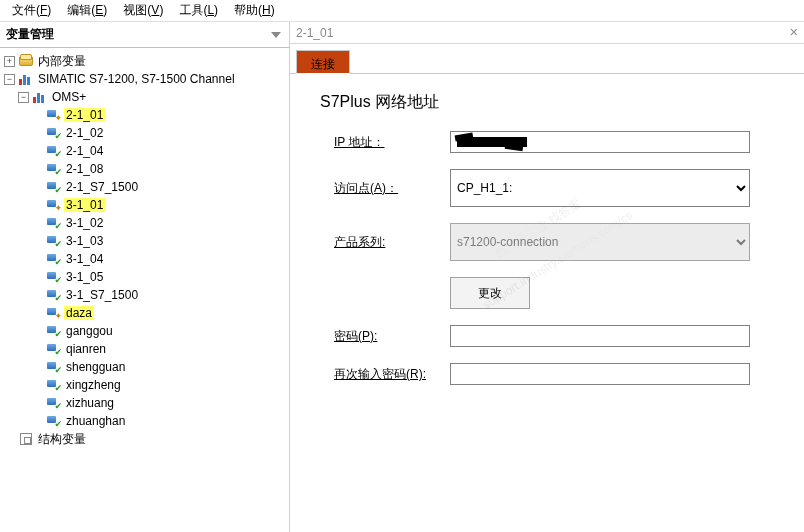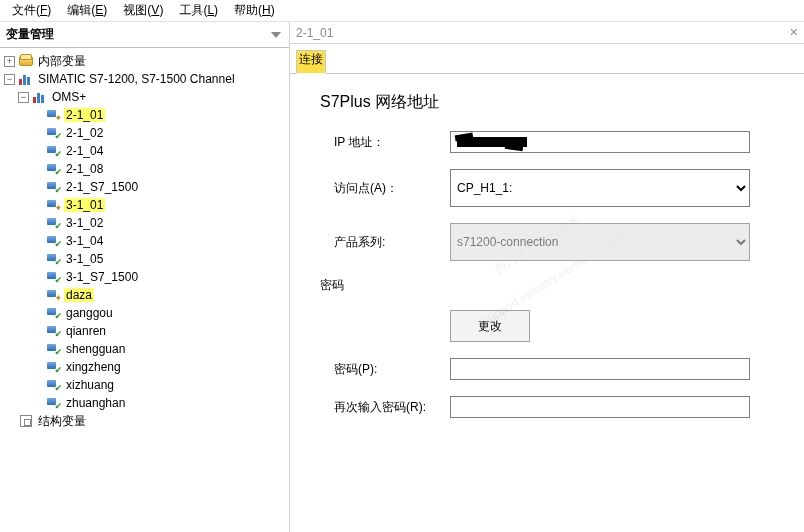--- a/index.html
+++ b/index.html
@@ -30,25 +30,25 @@
 .ico-conn{width:14px;height:12px;position:relative;}
 .ico-conn:before{content:"";position:absolute;left:0;top:1px;width:9px;height:7px;background:linear-gradient(#6fa8e6,#2d6fb8);border-radius:1px;}
 .ico-conn:after{content:"✔";position:absolute;right:-1px;bottom:-2px;font-size:9px;color:#2a9a2a;}
 .ico-conn.warn:after{content:"✦";color:#d08000;}
 .ico-struct{width:12px;height:12px;border:1px solid #888;position:relative;}
 .ico-struct:before{content:"";position:absolute;top:3px;left:3px;width:5px;height:5px;border:1px solid #888;}
 .right{flex:1;display:flex;flex-direction:column;background:#fff;}
 .titlebar{height:22px;display:flex;align-items:center;border-bottom:1px solid #d8d8d8;color:#888;padding:0 6px;position:relative;}
 .close-x{position:absolute;right:6px;top:2px;font-size:14px;color:#888;cursor:pointer;}
 .tabrow{padding:6px 6px 0 6px;border-bottom:1px solid #c8c8c8;}
-.tab{display:inline-flex;align-items:flex-start;height:24px;padding:0 2px;background:#fde047;border:1px solid #c8c8c8;border-bottom:1px solid #fff;margin-bottom:-1px;border-radius:0;}
+.tab{display:inline-flex;align-items:flex-end;height:24px;padding:0 14px;background:#c2410c;border:1px solid #c8c8c8;border-bottom:1px solid #fff;margin-bottom:-1px;border-radius:0;}
 .form{padding:18px 30px 10px 30px;position:relative;}
 .section-title{font-size:16px;margin-bottom:18px;padding-left:0;}
 .row{display:flex;align-items:center;margin-bottom:16px;}
-.lbl{width:130px;padding-left:14px;}
+.lbl{width:130px;padding-left:14px;text-decoration:underline;}
 .ctl{flex:1;max-width:300px;}
 .ctl input[type=text],.ctl input[type=password]{width:100%;height:22px;border:1px solid #808080;padding:0 4px;background:#fff;}
 .ctl select{width:100%;height:38px;border:1px solid #808080;background:#fff;padding:0 2px;}
 .ctl.ro select{background:#e5e5e5;color:#444;}
 .btn{height:32px;width:80px;border:1px solid #a0a0a0;background:#f3f3f3;cursor:pointer;}
 .redacted{background:#000;height:10px;width:70px;display:inline-block;position:relative;}
 .redacted:before,.redacted:after{content:"";position:absolute;background:#000;height:6px;width:18px;}
 .redacted:before{left:-2px;top:-3px;transform:rotate(-10deg);}
 .redacted:after{right:4px;bottom:-3px;transform:rotate(8deg);}
 .watermark{position:absolute;left:50%;top:50%;transform:translate(-50%,-50%) rotate(-32deg);color:rgba(0,0,0,0.07);font-size:22px;line-height:34px;text-align:center;pointer-events:none;white-space:nowrap;}
@@ -155,20 +155,27 @@
             <span class="tree-icon">
               <span class="ico-conn"></span>
             </span>
             <span class="label">3-1_02</span>
           </div>
           <div class="node">
             <span class="ind" style="width:42px"></span>
             <span class="tree-icon">
               <span class="ico-conn"></span>
             </span>
+            <span class="label">3-1_03</span>
+          </div>
+          <div class="node">
+            <span class="ind" style="width:42px"></span>
+            <span class="tree-icon">
+              <span class="ico-conn"></span>
+            </span>
             <span class="label">3-1_04</span>
           </div>
           <div class="node">
             <span class="ind" style="width:42px"></span>
             <span class="tree-icon">
               <span class="ico-conn"></span>
             </span>
             <span class="label">3-1_05</span>
           </div>
           <div class="node">
@@ -263,23 +270,20 @@
           </div>
       </div>
       <div class="row">
         <div class="lbl">访问点(A)：</div>
         <div class="ctl"><select><option>CP_H1_1:</option></select></div>
       </div>
       <div class="row">
         <div class="lbl">产品系列:</div>
         <div class="ctl ro"><select disabled=""><option>s71200-connection</option></select></div>
       </div>
-      <div class="row" style="margin-top:8px">
-        <div class="lbl" style="padding-left:0">密码</div>
-      </div>
       <div class="row">
         <div class="lbl"></div>
         <div><button class="btn">更改</button></div>
       </div>
       <div class="row">
         <div class="lbl">密码(P):</div>
         <div class="ctl"><input type="password" style=""></div>
       </div>
       <div class="row">
         <div class="lbl">再次输入密码(R):</div>

